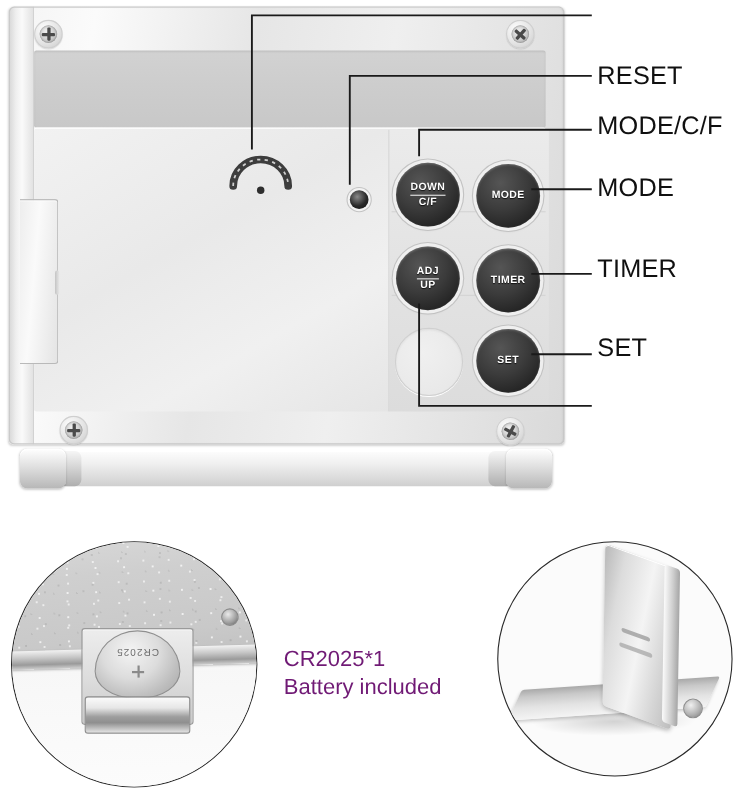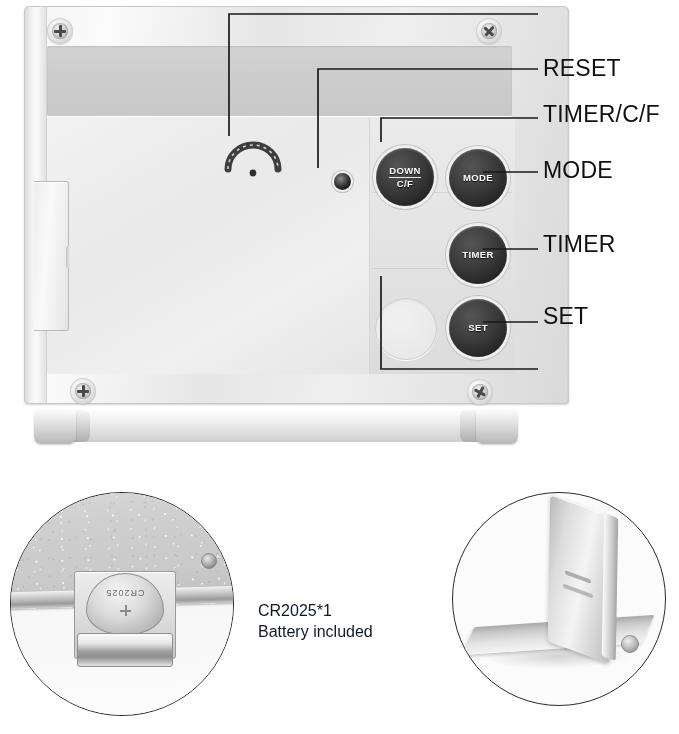--- a/index.html
+++ b/index.html
@@ -7,21 +7,21 @@
     width:679px;height:734px;
     background:#ffffff;
     font-family:"Liberation Sans","DejaVu Sans",sans-serif;
     overflow:hidden;
     position:relative;
   }
   .stage{position:absolute;left:0;top:0;width:679px;height:734px;}
 
   
   .device{
-    position:absolute;left:24px;top:6px;width:545px;height:398px;
+    position:absolute;left:8px;top:6px;width:505px;height:398px;
   }
   .body-shell{
     position:absolute;left:0;top:0;width:100%;height:100%;
     background:
       linear-gradient(100deg,#f4f4f4 0%,#fbfbfb 14%,#e6e6e6 40%,#efefef 62%,#e2e2e2 85%,#d9d9d9 100%);
     border-radius:5px 5px 4px 4px;
     box-shadow:inset 0 1px 0 #ffffff, inset -1px 0 2px rgba(0,0,0,.12), 0 1px 2px rgba(0,0,0,.18);
   }
   
   .shell-rim{
@@ -293,22 +293,22 @@
     border:1px solid #8f8f8f;
   }
   .si-shadow{
     position:absolute;left:30px;top:150px;width:150px;height:26px;
     background:radial-gradient(ellipse at 50% 50%,rgba(0,0,0,.16),rgba(0,0,0,0) 70%);
     transform:skewX(-30deg);
   }
 
   
   .bat-caption{
-    position:absolute;left:258px;top:600px;
-    font-size:16px;line-height:1.32;color:#0f172a;
+    position:absolute;left:258px;top:586px;
+    font-size:20px;line-height:1.32;color:#701a75;
     font-family:"Liberation Sans","DejaVu Sans",sans-serif;
     white-space:pre-line;
   }
 </style>
 </head>
 <body>
 
 <div class="stage">
 
   <div class="device">
@@ -350,20 +350,26 @@
       <span class="cap">
         <span class="top-l">DOWN</span>
         <span class="bot-l">C/F</span>
       </span>
     </div>
     <div class="btn btn-mode">
       <span class="cap">
         <span>MODE</span>
       </span>
     </div>
+    <div class="btn btn-adj">
+      <span class="cap">
+        <span class="top-l">ADJ</span>
+        <span class="bot-l">UP</span>
+      </span>
+    </div>
     <div class="btn btn-timer">
       <span class="cap">
         <span>TIMER</span>
       </span>
     </div>
     <div class="btn btn-set">
       <span class="cap">
         <span>SET</span>
       </span>
     </div>
@@ -390,21 +396,21 @@
 
       <path d="M483 249 L538 249"></path>
 
       <path d="M483 322 L538 322"></path>
 
       <path d="M381 276 L381 369 L538 369"></path>
     </g>
   </svg>
 
   <div class="label lb-reset">RESET</div>
-  <div class="label lb-down">TIMER/C/F</div>
+  <div class="label lb-down">MODE/C/F</div>
   <div class="label lb-mode">MODE</div>
   <div class="label lb-timer">TIMER</div>
   <div class="label lb-set">SET</div>
 
   <div class="inset inset-battery">
     <div class="bi-top"></div>
     <div class="bi-speckle"></div>
     <div class="bi-lower"></div>
     <div class="bi-rail"></div>
     <div class="bi-screw"></div>

